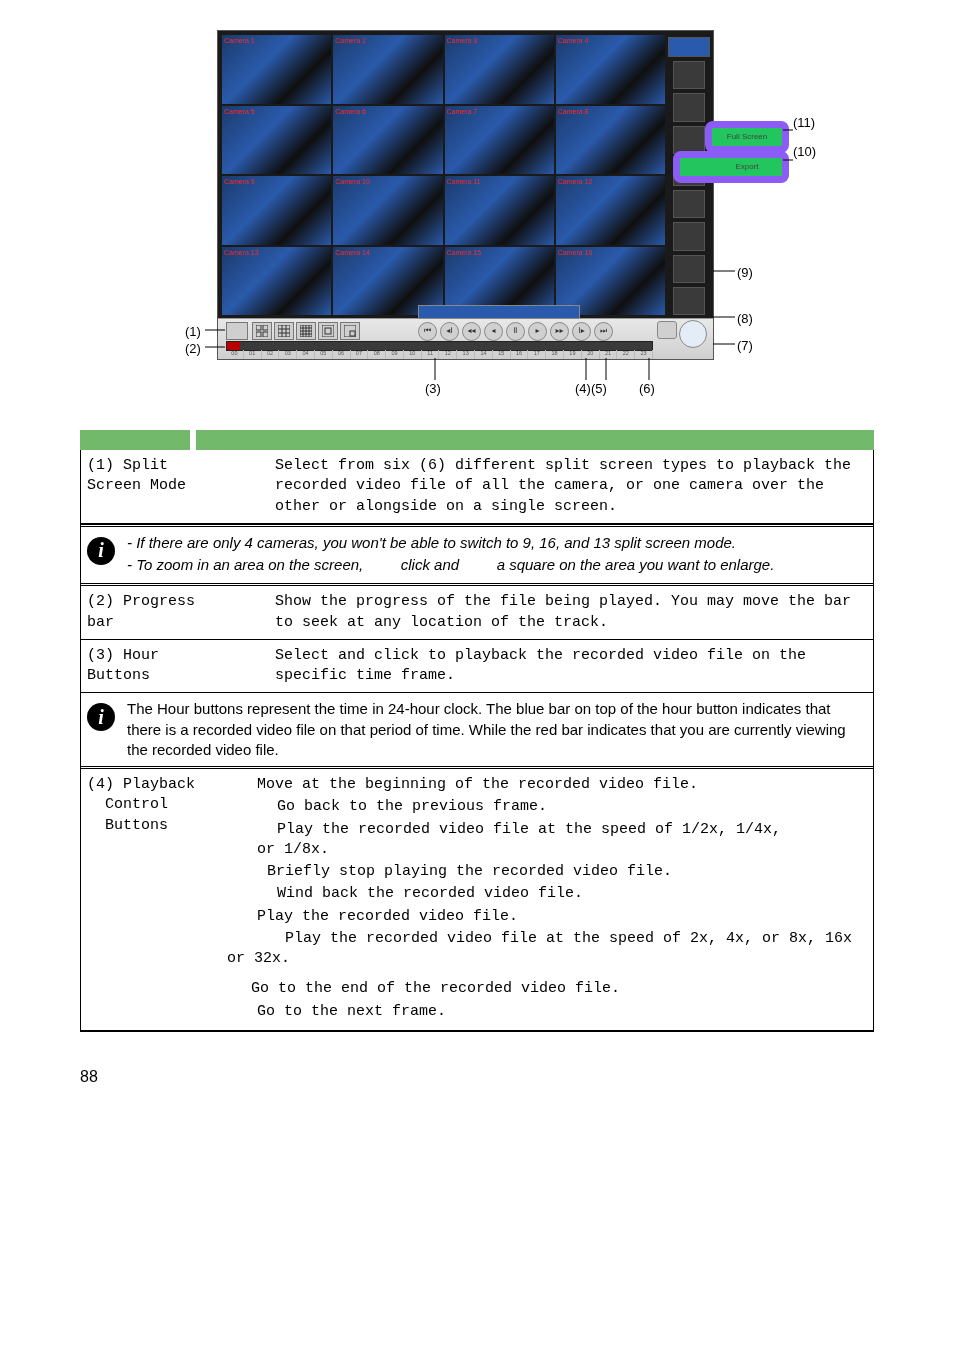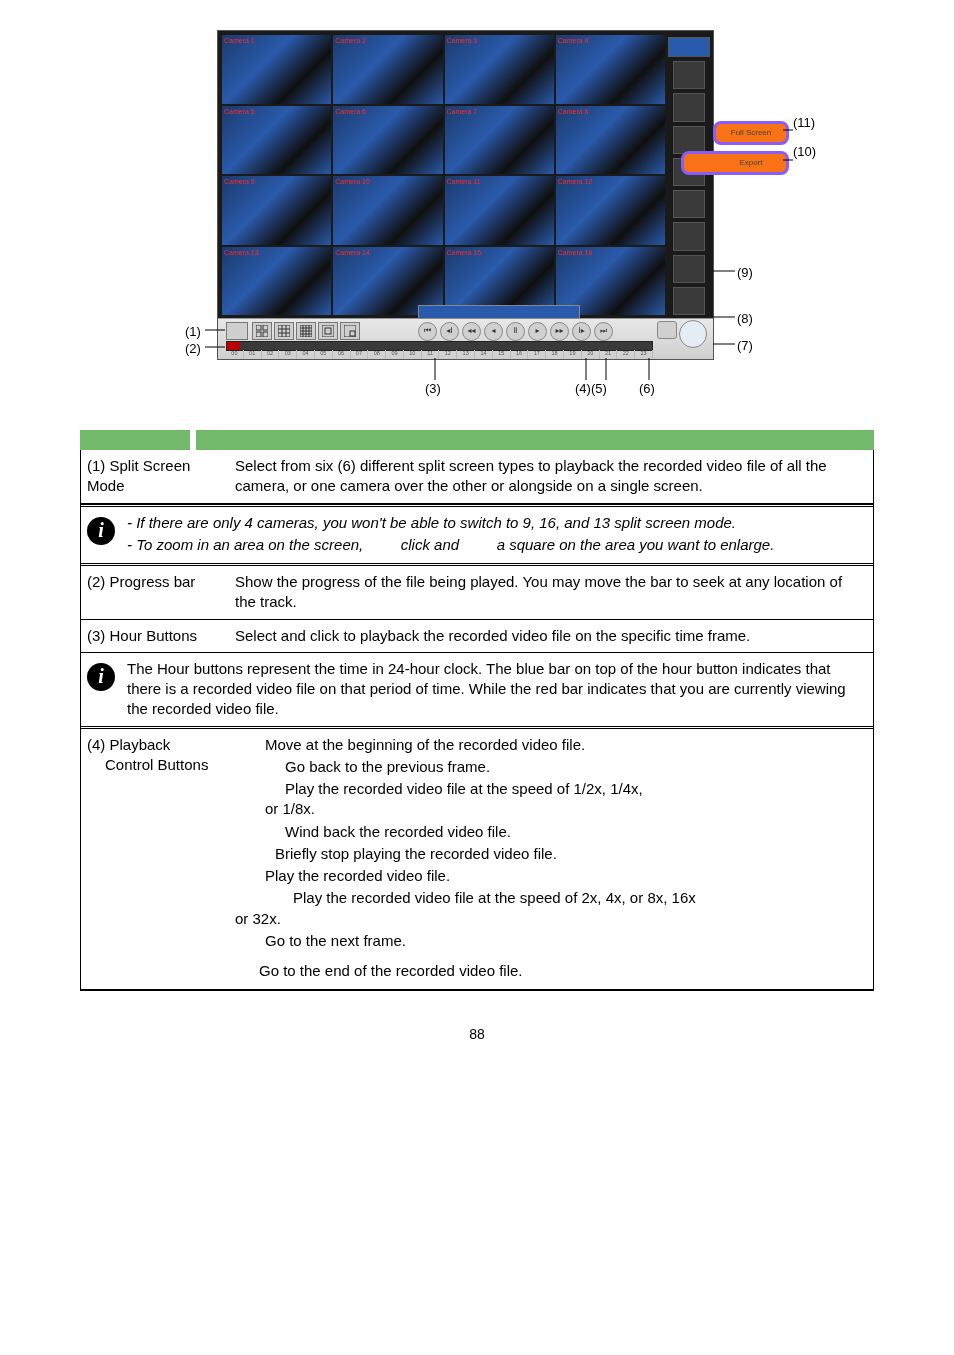--- a/index.html
+++ b/index.html
@@ -48,21 +48,21 @@
   }
   .tile span { position:absolute; top:1px; left:2px; color:#ff2a2a; font-size:7px; }
   .right-strip {
     position:absolute; right:2px; top:4px; bottom:44px; width:44px;
     display:flex; flex-direction:column; gap:4px; align-items:center; padding-top:2px;
   }
   .strip-top { flex:0 0 18px; width:40px; background:#2a5aab; border:1px solid #555;}
   .strip-slot { flex:1; width:30px; background:#3a3a3a; border:1px solid #555;}
   .pill {
     position:absolute; right:-76px; width:70px; height:18px; border-radius:8px;
-    background:#f97316; border:3px solid #8b5cf6; font-size:8px; display:flex;
+    background:#22c55e; border:7px solid #8b5cf6; font-size:8px; display:flex;
     align-items:center; justify-content:center; color:#444;
   }
   .pill1 { top:90px; } .pill2 { top:120px;padding-left:32px; }
   .bottom-bar {
     position:absolute; left:0; right:0; bottom:0; height:40px;
     background:linear-gradient(#e8e8e8,#cfcfcf);
     border-top:1px solid #999;
   }
   .split-btns { position:absolute; left:34px; top:3px; display:flex; gap:2px;}
   .sb { width:18px; height:16px; background:#cfcfcf; border:1px solid #777;
@@ -88,44 +88,44 @@
          border-radius:50%; background:#e4ecf6; border:1px solid #888;}
   .num-label { position:absolute; font-size:13px; }
 
   
   .green-header { height:20px; background:#73b96b; margin:0 -1px; position:relative;}
   .green-header::after{content:"";position:absolute;left:110px;top:0;bottom:0;width:6px;background:#fff;}
   .tbl-outer { border:1px solid #000; border-top:none;}
 
   
   .sec { border-bottom:1px solid #000; padding:6px 6px 6px 6px; }
-  .sec-row { display:flex; gap:8px; }
+  .sec-row { display:flex; gap:0;font-family:Liberation Mono, monospace; }
   .sec-label { width:140px; flex-shrink:0;}
-  .sec-body { flex:1; }
+  .sec-body { flex:1;margin-left:48px; }
 
   .info-block {
     border-top:3px double #000; border-bottom:3px double #000;
     padding:6px; display:flex; align-items:flex-start; gap:12px;
   }
   .info-block.thin { border-top:1px solid #000; border-bottom:3px double #000;}
   .info-icon {
     width:28px; height:28px; border-radius:50%; background:#000; color:#fff;
     font-family: Georgia, 'Times New Roman', serif;
     font-style: italic; font-weight: bold;
     font-size:20px; display:flex;
     align-items:center; justify-content:center; margin-top:4px; flex-shrink:0;
   }
   ul.dash { list-style:none; padding:0; margin:0;font-style:italic;}
   ul.dash li { padding-left:14px; text-indent:-14px; margin-bottom:2px;}
   ul.dash li::before { content:"-  ";}
 
   .play-desc { margin-left:30px;}
   .play-desc div { margin-bottom:2px;}
 
-  .page-num { text-align:center; margin-top:34px; font-size:14px;}
+  .page-num { margin-top:34px; font-size:16px;}
 </style>
 </head>
 <body>
 
 <div class="page">
 
   <div class="shot-wrap">
     <div class="app-window">
       <div class="video-grid">
         <div class="tile">
@@ -382,28 +382,28 @@
           <div>(4) Playback</div>
           <div style="margin-left:18px">Control Buttons</div>
         </div>
         <div class="sec-body play-desc">
           <div>Move at the beginning of the recorded video file.</div>
           <div style="margin-left:20px">Go back to the previous frame.</div>
           <div>
             <span style="margin-left:20px">Play the recorded video file at the speed of 1/2x, 1/4x,</span><br>
             <span>or 1/8x.</span>
           </div>
+          <div style="margin-left:10px">Briefly stop playing the recorded video file.</div>
           <div style="margin-left:20px">Wind back the recorded video file.</div>
-          <div style="margin-left:10px">Briefly stop playing the recorded video file.</div>
           <div>Play the recorded video file.</div>
           <div>
             <span style="margin-left:28px">Play the recorded video file at the speed of 2x, 4x, or 8x, 16x</span><br>
             <span style="margin-left:-30px">or 32x.</span>
           </div>
+          <div style="margin-left:-6px; margin-top:10px">Go to the end of the recorded video file.</div>
           <div>Go to the next frame.</div>
-          <div style="margin-left:-6px; margin-top:10px">Go to the end of the recorded video file.</div>
         </div>
       </div>
     </div>
   </div>
 
   <div class="page-num">88</div>
 </div>
 
 </body></html>

